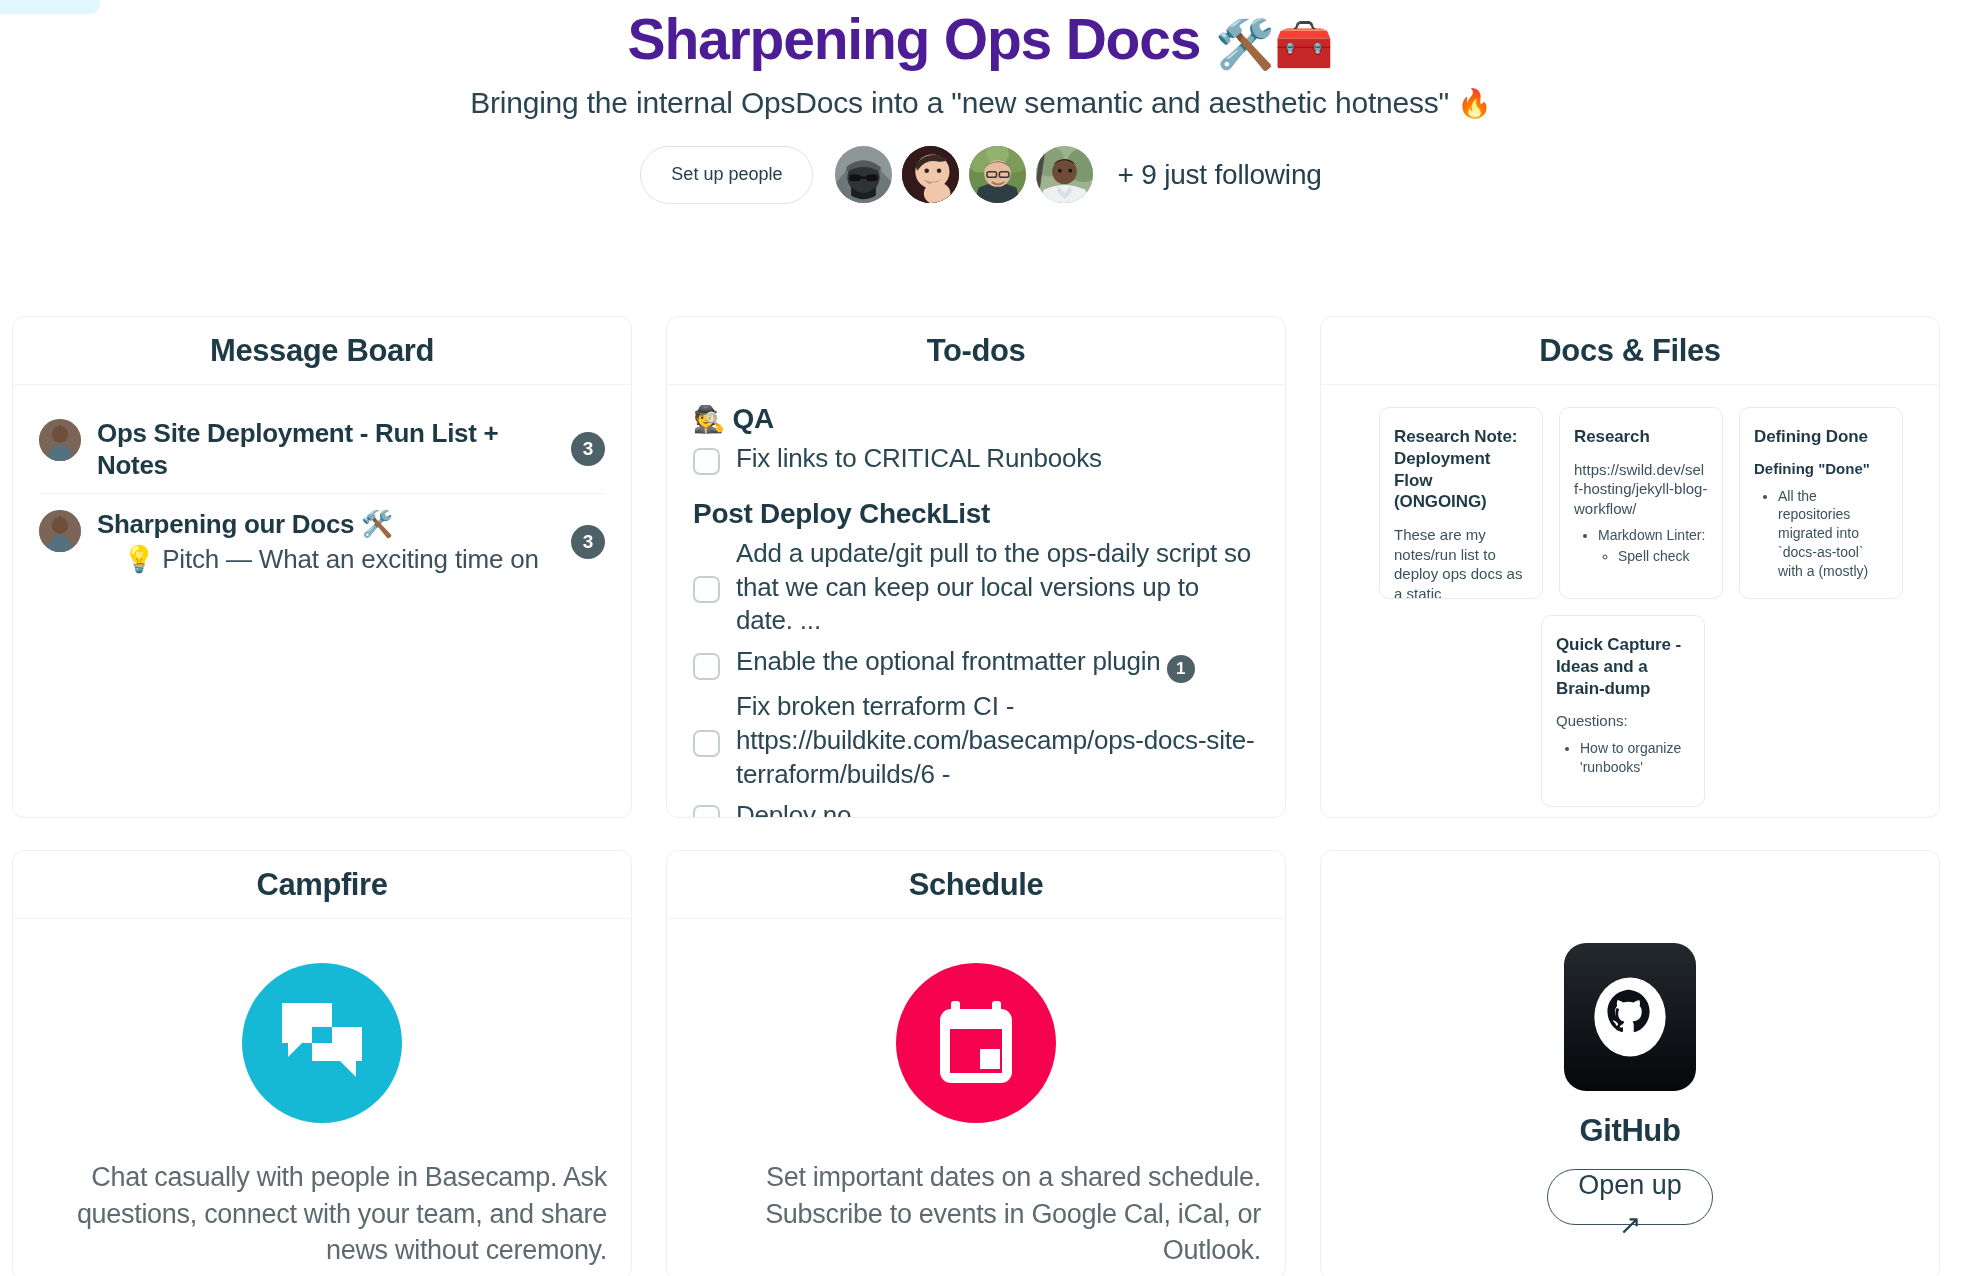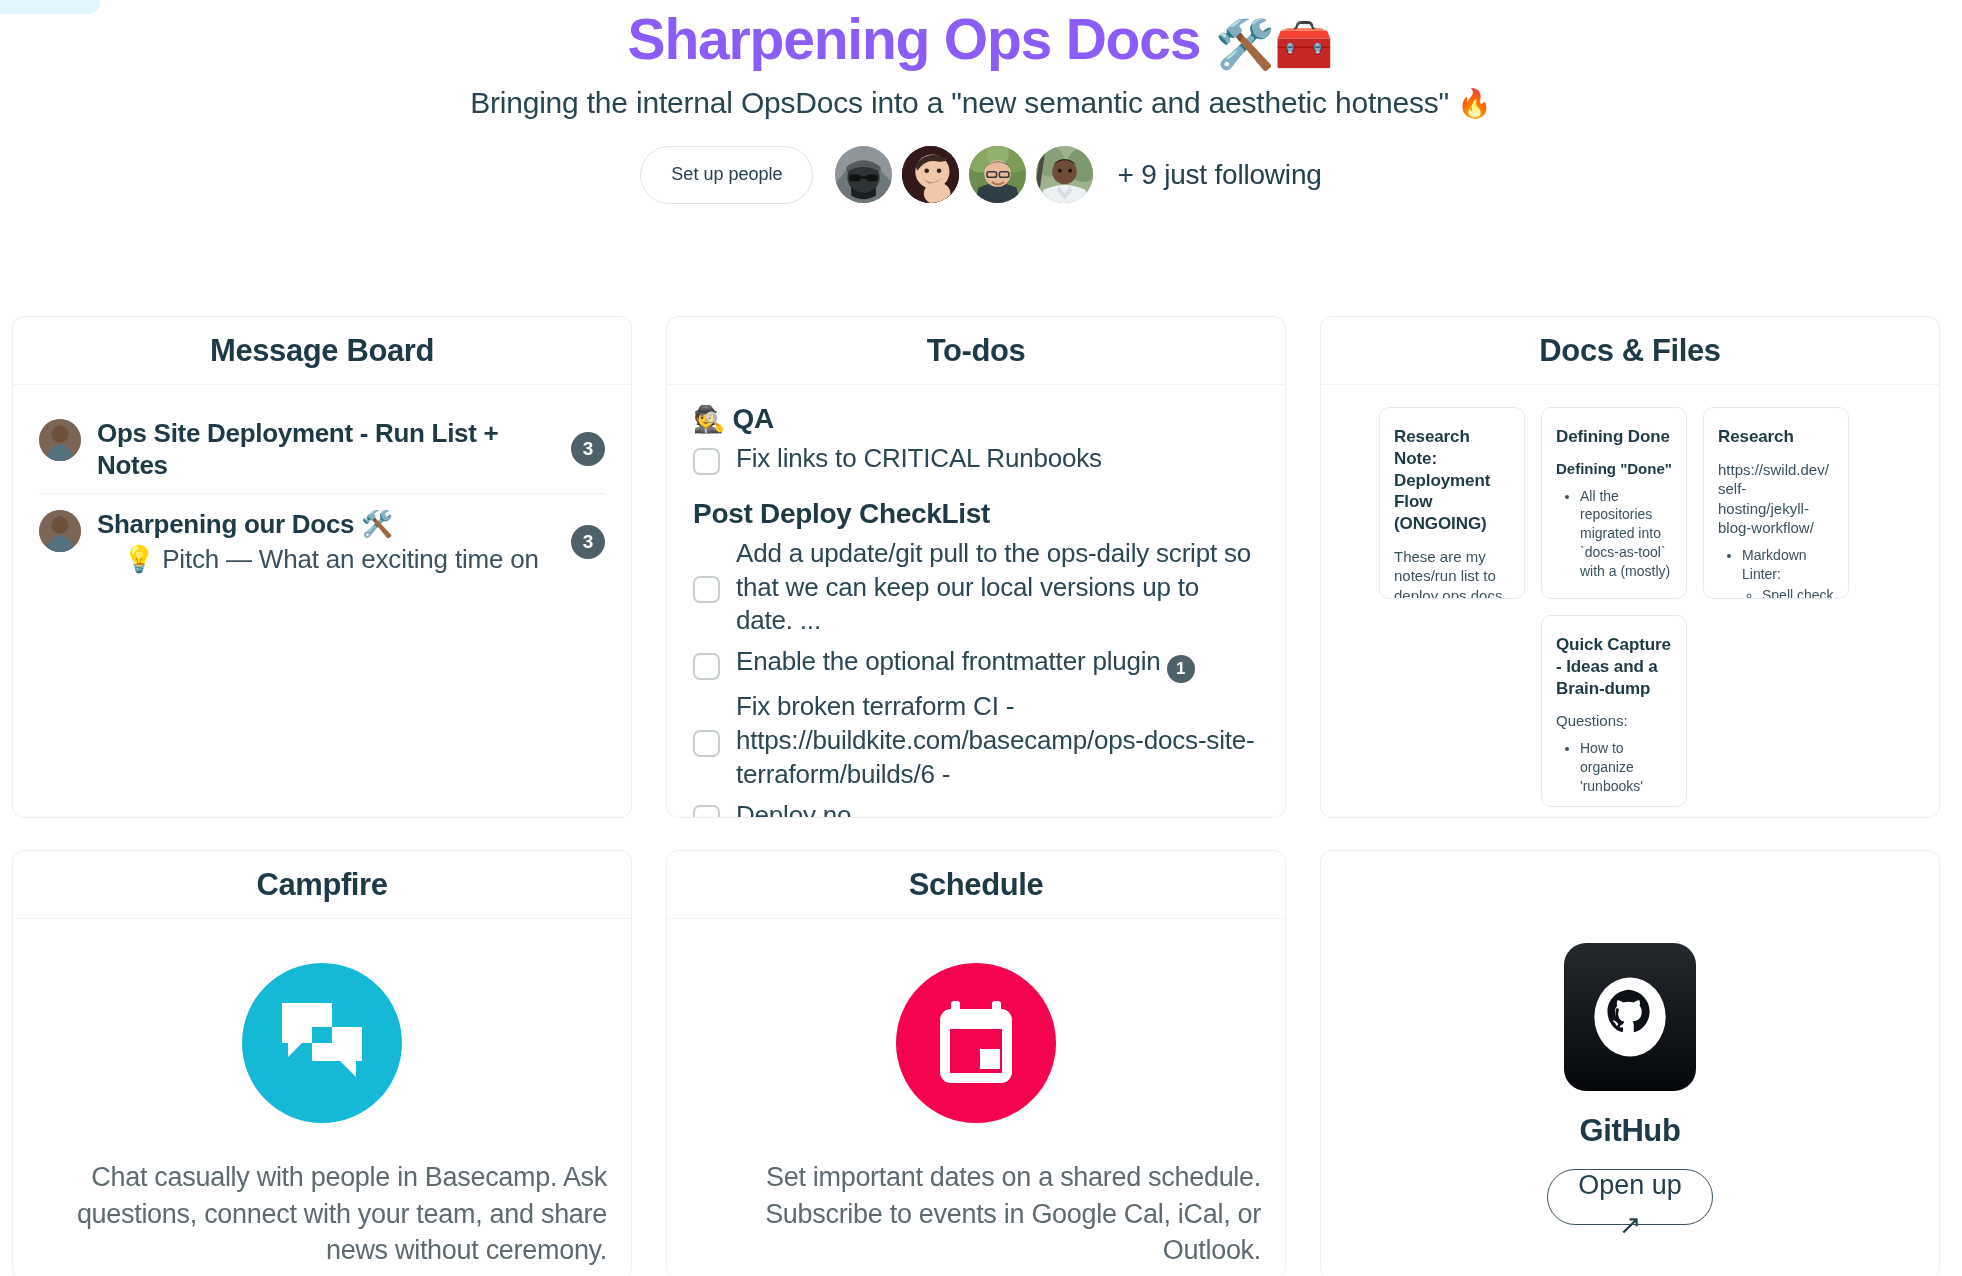--- a/index.html
+++ b/index.html
@@ -34,21 +34,21 @@
   
   .header {
     padding-top: 8px;
     text-align: center;
   }
   .page-title {
     font-size: 57px;
     line-height: 1.12;
     font-weight: bold;
     letter-spacing: -1.2px;
-    color: #8b5cf6;
+    color: #4c1d95;
   }
   .title-emoji { font-size: 48px; vertical-align: -2px; letter-spacing: 0; }
   .page-subtitle {
     margin-top: 14px;
     font-size: 30px;
     font-weight: 400;
     color: #2a4552;
     letter-spacing: -0.2px;
   }
   .sub-emoji { font-size: 28px; }
@@ -228,21 +228,21 @@
     overflow: hidden;
   }
   .docs-grid {
     display: flex;
     flex-wrap: wrap;
     gap: 16px;
     padding-left: 58px;
     padding-right: 20px;
   }
   .doc-card {
-    width: 146px;
+    width: 164px;
     height: 192px;
     border: 1px solid #e7eaec;
     border-radius: 10px;
     background: #fff;
     padding: 18px 14px 0 14px;
     overflow: hidden;
     cursor: pointer;
   }
   .doc-title {
     font-size: 17px;
@@ -508,38 +508,38 @@
       </div>
       <div class="docs-body">
         <div class="docs-grid">
 
           <div class="doc-card">
             <div class="doc-title">Research Note: Deployment Flow (ONGOING)</div>
             <div class="doc-text">These are my notes/run list to deploy ops docs as a static</div>
           </div>
 
           <div class="doc-card">
-            <div class="doc-title">Defining Done</div>
-            <div class="doc-sub-bold">Defining "Done"</div>
-            <ul class="doc-list">
-              <li>All the repositories migrated into `docs-as-tool` with a (mostly)</li>
-            </ul>
-          </div>
-
-          <div class="doc-card">
             <div class="doc-title">Research</div>
             <div class="doc-text">https://swild.dev/self-hosting/jekyll-blog-workflow/</div>
             <ul class="doc-list">
               <li>
                 <span>Markdown Linter:</span>
                 <ul>
                   <li>Spell check</li>
 
                 </ul>
               </li>
+            </ul>
+          </div>
+
+          <div class="doc-card">
+            <div class="doc-title">Defining Done</div>
+            <div class="doc-sub-bold">Defining "Done"</div>
+            <ul class="doc-list">
+              <li>All the repositories migrated into `docs-as-tool` with a (mostly)</li>
             </ul>
           </div>
 
           <div class="doc-card" style="margin-left:162px;">
             <div class="doc-title">Quick Capture - Ideas and a Brain-dump</div>
             <div class="doc-text">Questions:</div>
             <ul class="doc-list">
               <li>How to organize 'runbooks'</li>
             </ul>
           </div>

